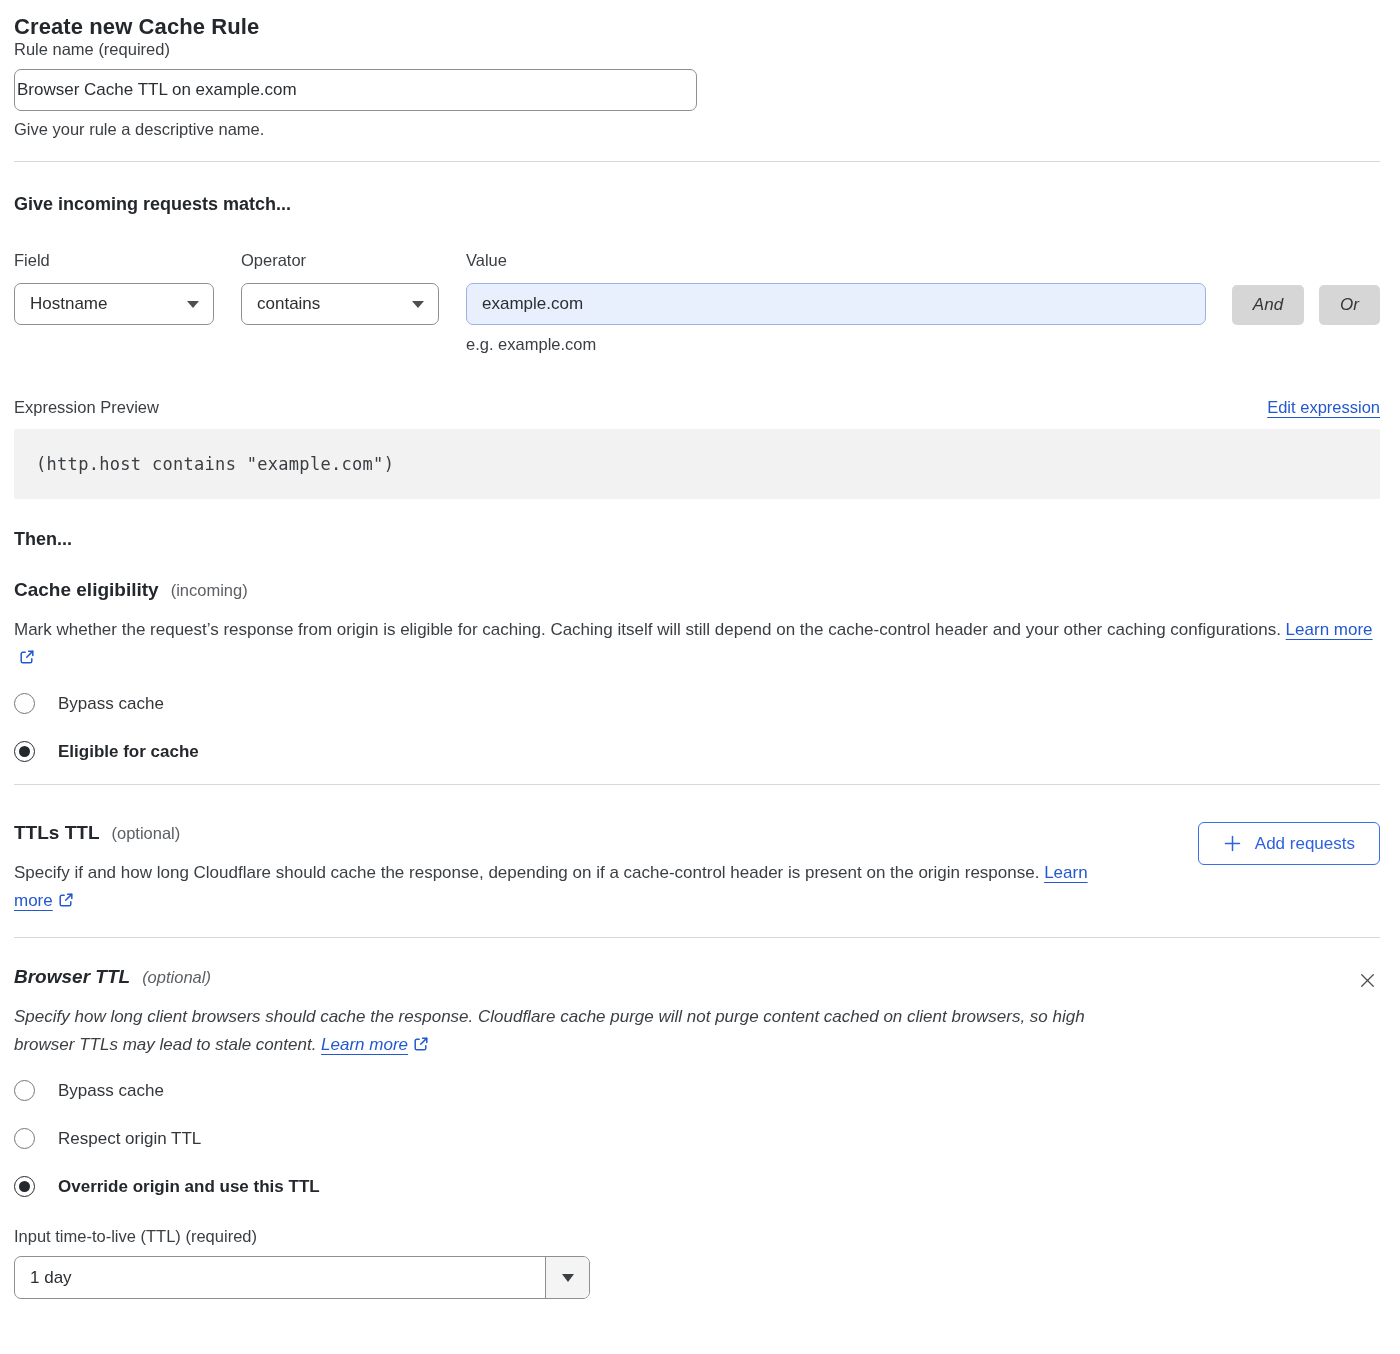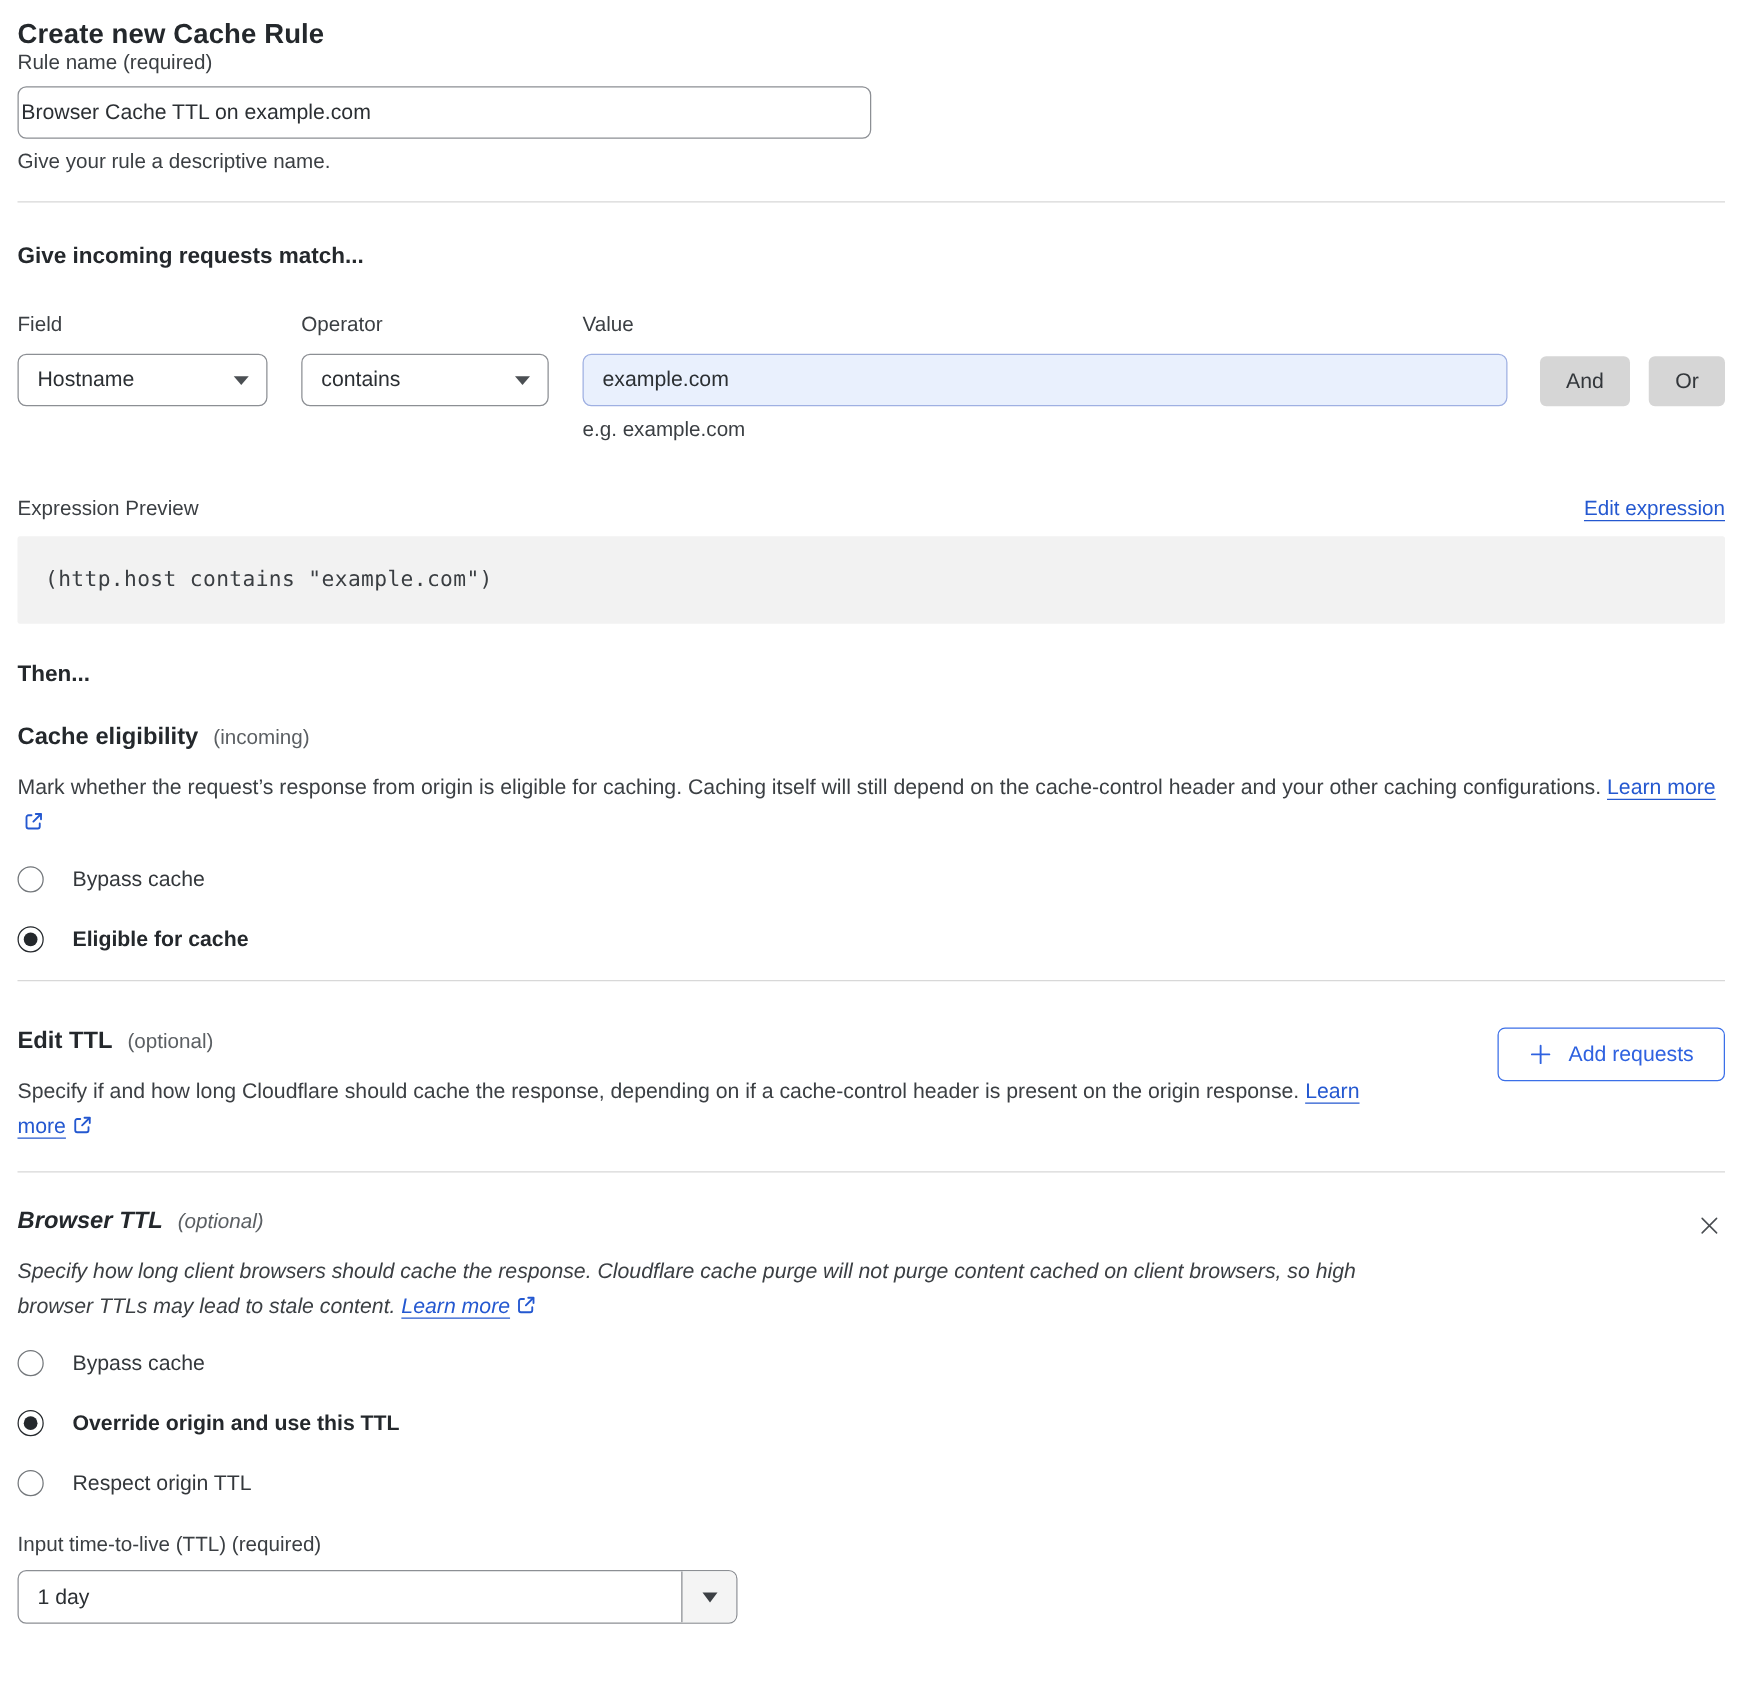--- a/index.html
+++ b/index.html
@@ -59,20 +59,21 @@
     font-size: 17px; color: #2b2f33;
     font-family: "Liberation Sans", sans-serif; outline: none;
   }
   .value-help { margin-top: 10px; }
   .andor-col { display: flex; gap: 15px; margin-top: 34px; margin-left: -1px; }
   .gray-btn {
     height: 40px; border: none; border-radius: 5px;
     background: #d6d6d6; color: #33373b; font-size: 17px;
     padding: 0 21px; cursor: pointer;
     font-family: "Liberation Sans", sans-serif;
+    font-style: italic;
   }
 
   .expression-row { display: flex; justify-content: space-between; align-items: flex-end; margin-top: 44px; }
   .link {
     color: #2458d0; text-decoration: underline; text-underline-offset: 4px;
     cursor: pointer; font-size: 16.5px;
   }
   .code-block {
     margin-top: 12px; background: #f2f2f2;
     padding: 25px 22px; border-radius: 2px;
@@ -212,21 +213,21 @@
       <span class="radio-label">Eligible for cache</span>
     </div>
   </div>
 
   <hr class="divider">
 
   
   <div class="setting-header edge-header">
     <div class="edge-left">
       <div class="setting-title-row">
-        <span class="setting-title">Edit TTL</span>
+        <span class="setting-title">TTLs TTL</span>
         <span class="setting-badge">(optional)</span>
       </div>
       <p class="desc">
         <span>Specify if and how long Cloudflare should cache the response, depending on if a cache-control header is present on the origin response.</span>
         <a class="link">Learn more</a><svg class="ext-icon" width="16" height="16" viewBox="0 0 16 16" fill="none">
             <path d="M6.2 3.2H3.8c-.9 0-1.6.7-1.6 1.6v7.4c0 .9.7 1.6 1.6 1.6h7.4c.9 0 1.6-.7 1.6-1.6v-2.4" stroke="#2458d0" stroke-width="1.5" stroke-linecap="round"></path>
             <path d="M9.6 2.2h4.2v4.2" stroke="#2458d0" stroke-width="1.5" stroke-linecap="round" stroke-linejoin="round"></path>
             <path d="M13.6 2.4L7.7 8.3" stroke="#2458d0" stroke-width="1.5" stroke-linecap="round"></path>
           </svg>
       </p>
@@ -262,27 +263,27 @@
           <path d="M4.5 4.5l11 11M15.5 4.5l-11 11" stroke="#4a4e52" stroke-width="1.2" stroke-linecap="round"></path>
         </svg>
     </button>
   </div>
 
   <div class="radio-group">
     <div class="radio-row">
       <span class="radio-circle"></span>
       <span class="radio-label">Bypass cache</span>
     </div>
+    <div class="radio-row">
+      <span class="radio-circle"></span>
+      <span class="radio-label">Respect origin TTL</span>
+    </div>
     <div class="radio-row selected">
       <span class="radio-circle"></span>
       <span class="radio-label">Override origin and use this TTL</span>
-    </div>
-    <div class="radio-row">
-      <span class="radio-circle"></span>
-      <span class="radio-label">Respect origin TTL</span>
     </div>
   </div>
 
   <label class="field-label ttl-label" style="display:block">Input time-to-live (TTL) (required)</label>
   <div class="ttl-select">
     <span class="ttl-select-value">1 day</span>
     <span class="ttl-select-arrow">
       <span class="ttl-caret"></span>
     </span>
   </div>

